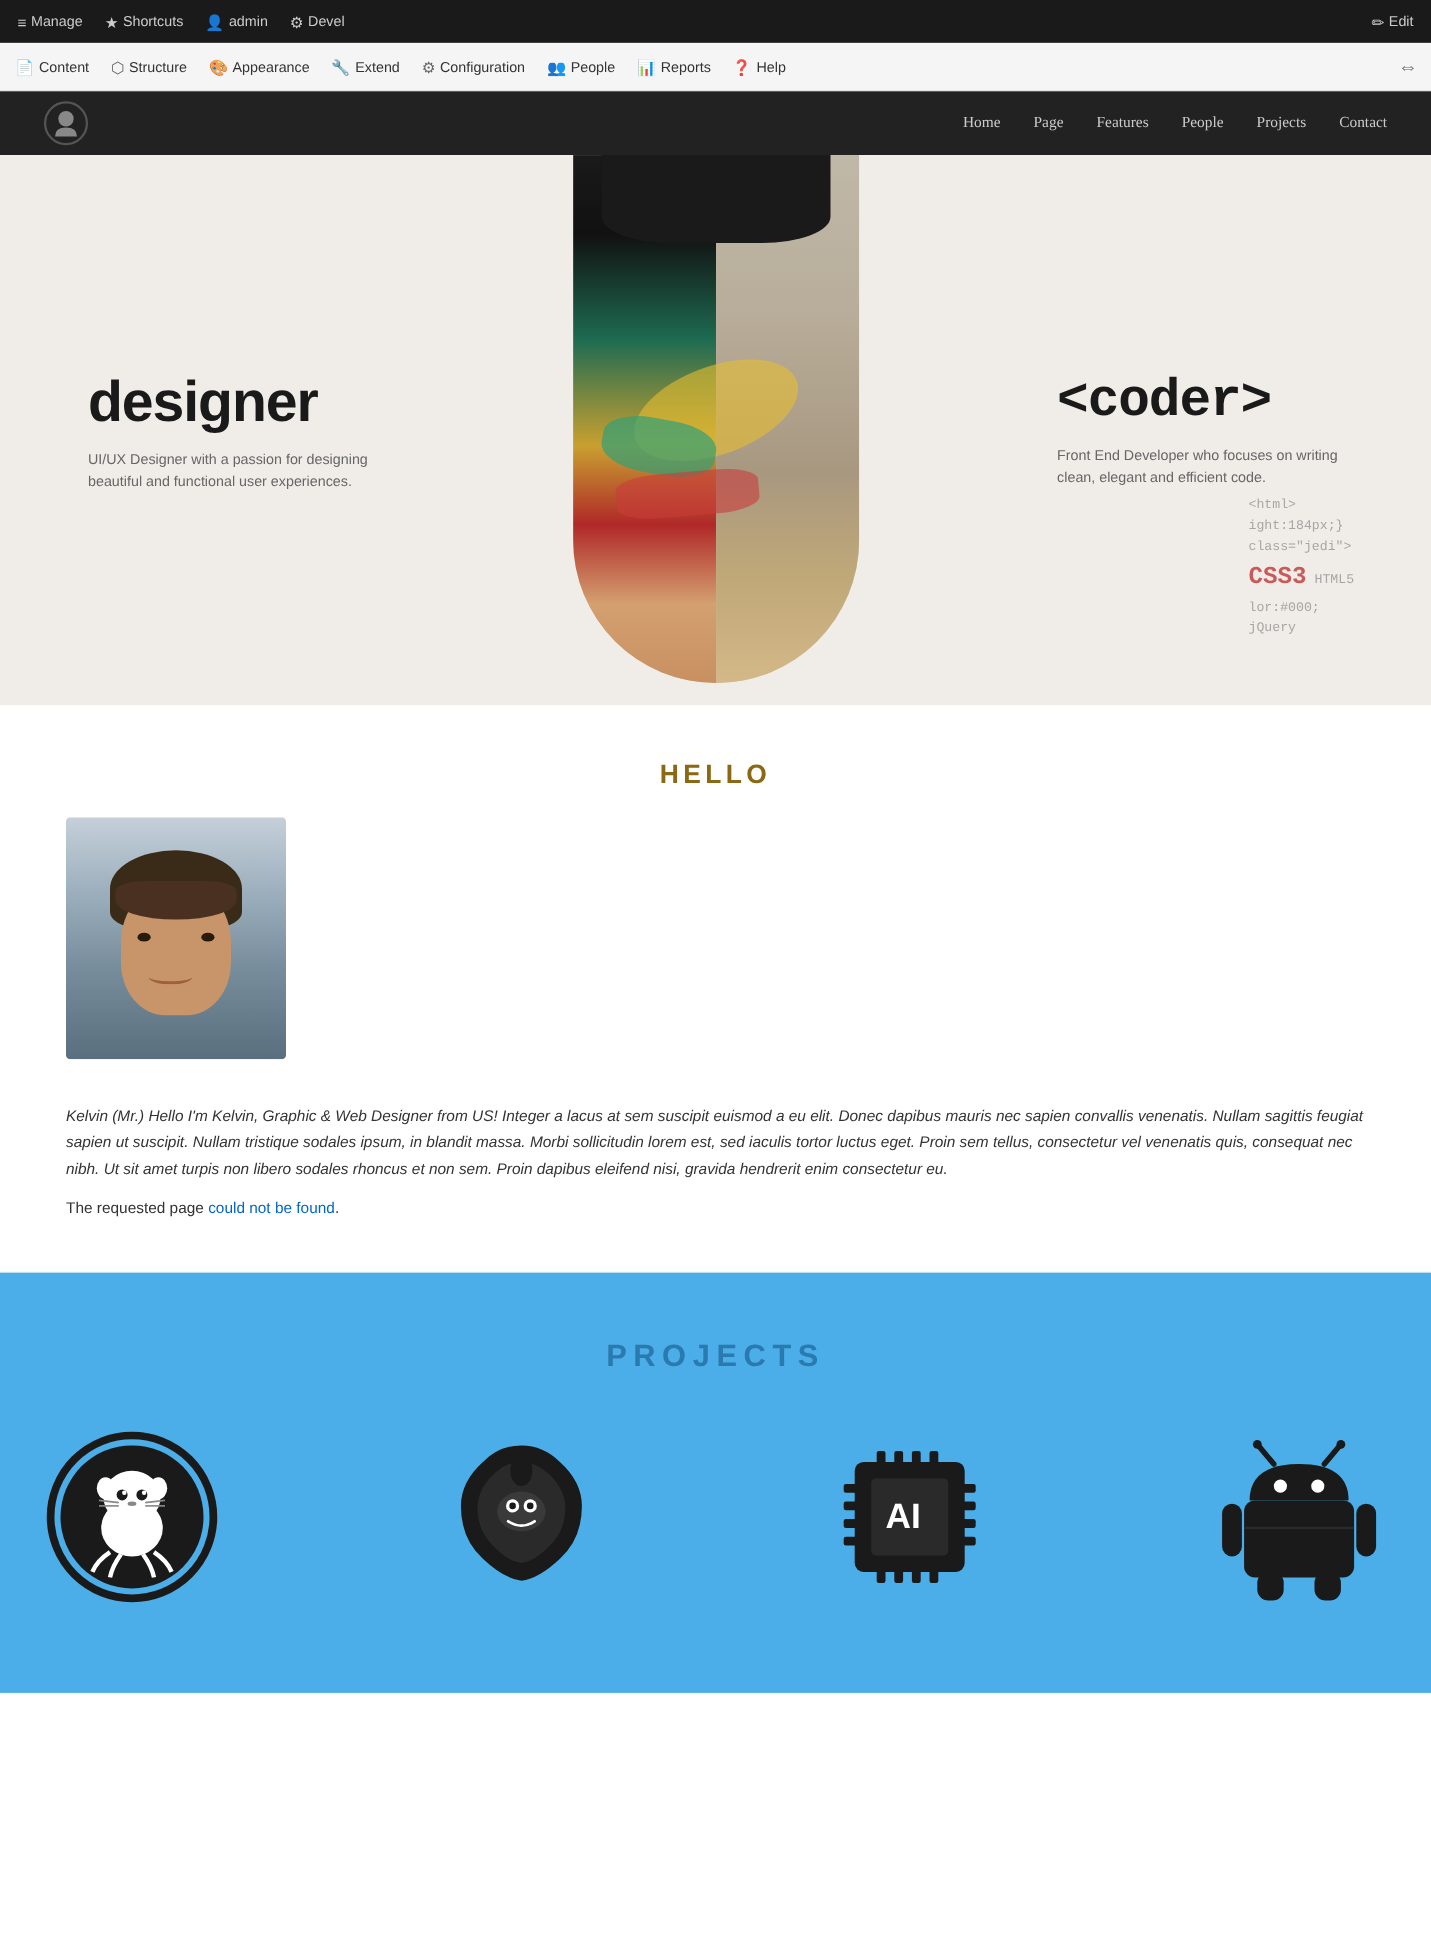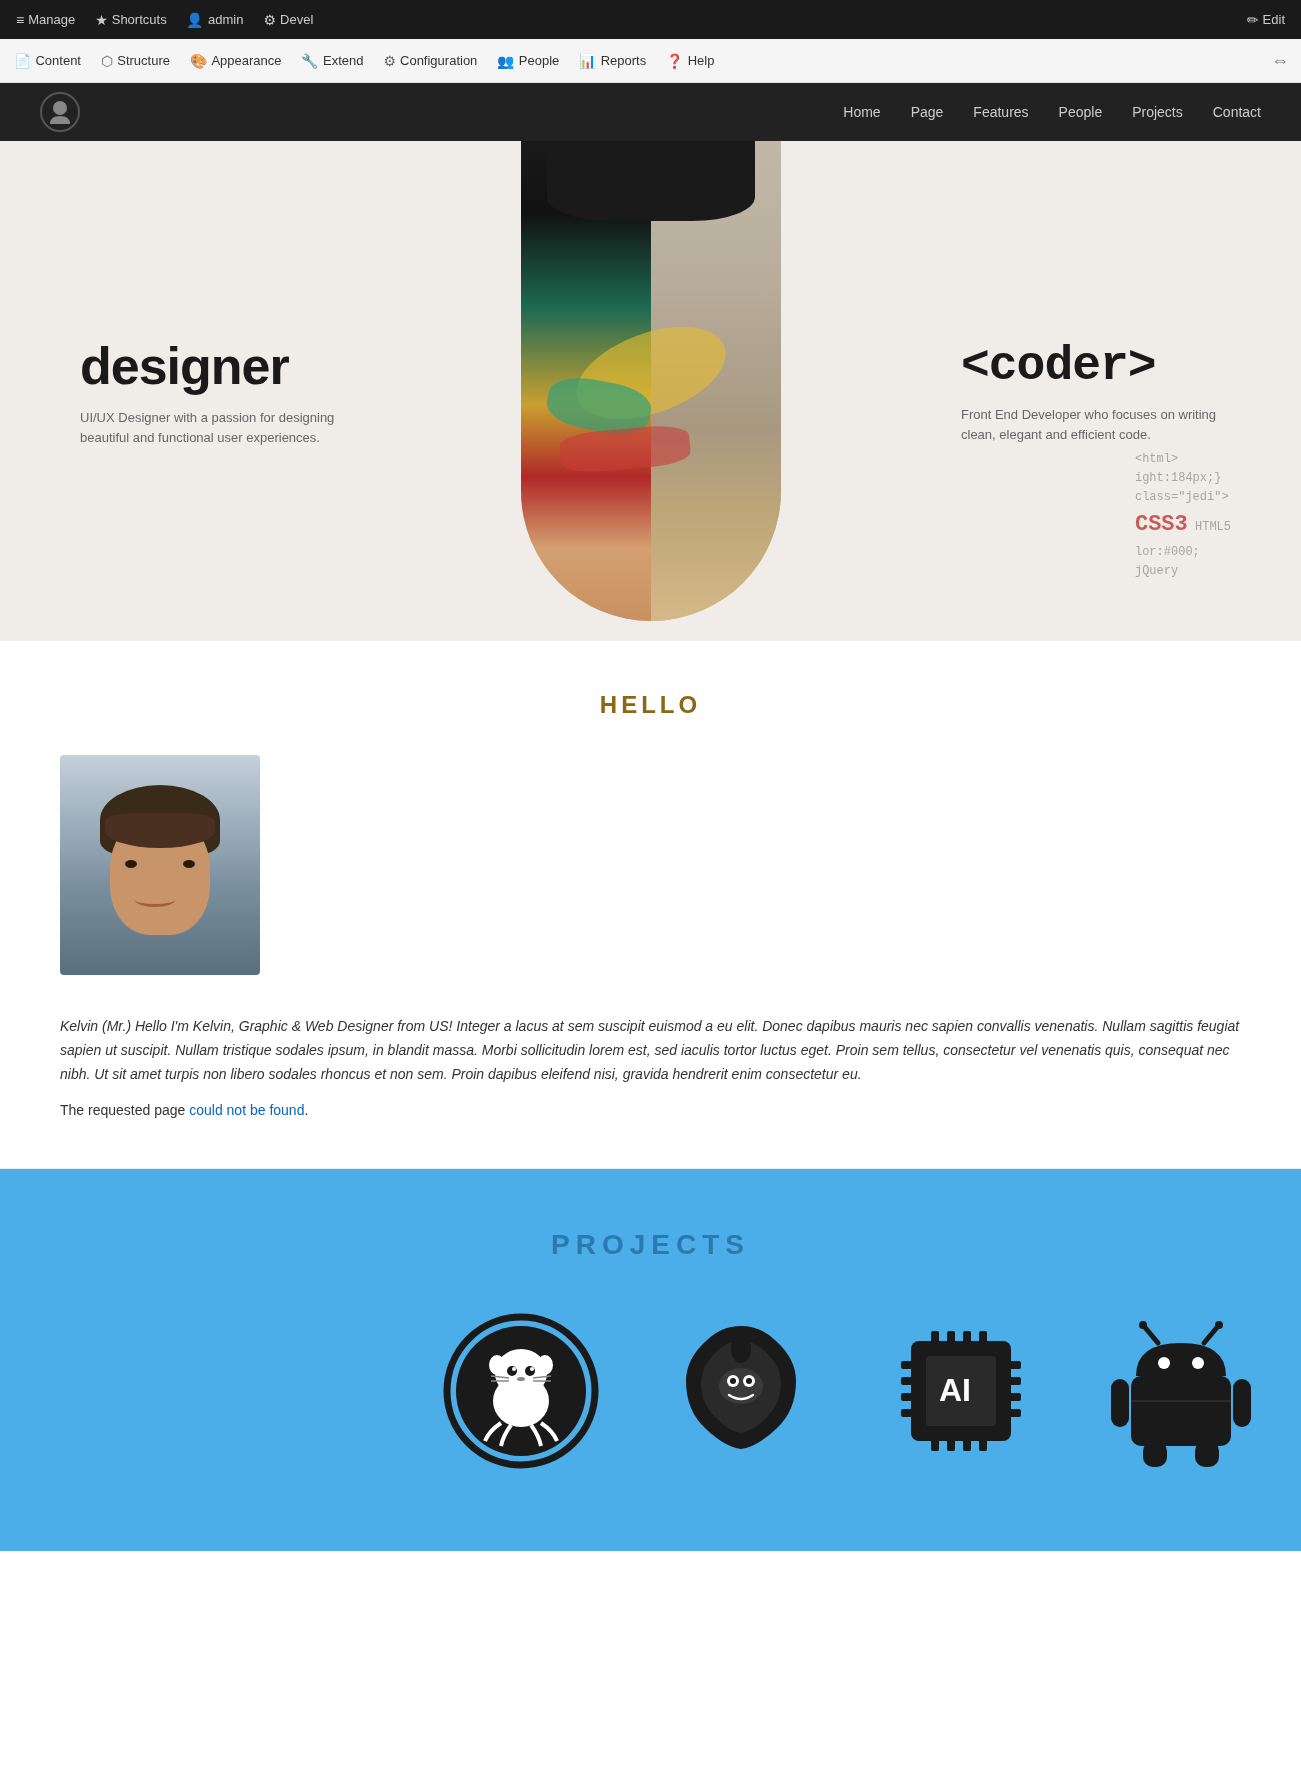--- a/index.html
+++ b/index.html
@@ -69,20 +69,21 @@
       display: flex;
       align-items: center;
       justify-content: center;
       color: #aaa;
       font-size: 22px;
       margin-right: auto;
     }
     .site-nav {
       display: flex;
       gap: 30px;
+      font-family: Liberation Serif, serif;
     }
     .site-nav-item {
       color: #ccc;
       font-size: 14px;
       cursor: pointer;
       text-decoration: none;
     }
 
     
     .hero {
@@ -168,21 +169,21 @@
       background: #fff;
       padding: 50px 60px;
       border-bottom: 1px solid #eee;
     }
     .about-title {
       text-align: center;
       font-size: 24px;
       font-weight: bold;
       color: #8b6914;
       letter-spacing: 4px;
-      margin-bottom: 36px;
+      margin-bottom: 24px;
     }
     .about-content {
       display: flex;
       gap: 40px;
       align-items: flex-start;
       flex-direction: column;
     }
     .about-photo {
       width: 200px;
       height: 220px;
@@ -223,21 +224,21 @@
     .projects-title {
       text-align: center;
       font-size: 28px;
       font-weight: bold;
       color: #2a7ab0;
       letter-spacing: 6px;
       margin-bottom: 50px;
     }
     .projects-grid {
       display: flex;
-      justify-content: flex-end;
+      justify-content: space-between;
       gap: 60px;
       flex-wrap: wrap;
     }
     .project-icon {
       width: 160px;
       height: 160px;
       display: flex;
       align-items: center;
       justify-content: center;
     }

